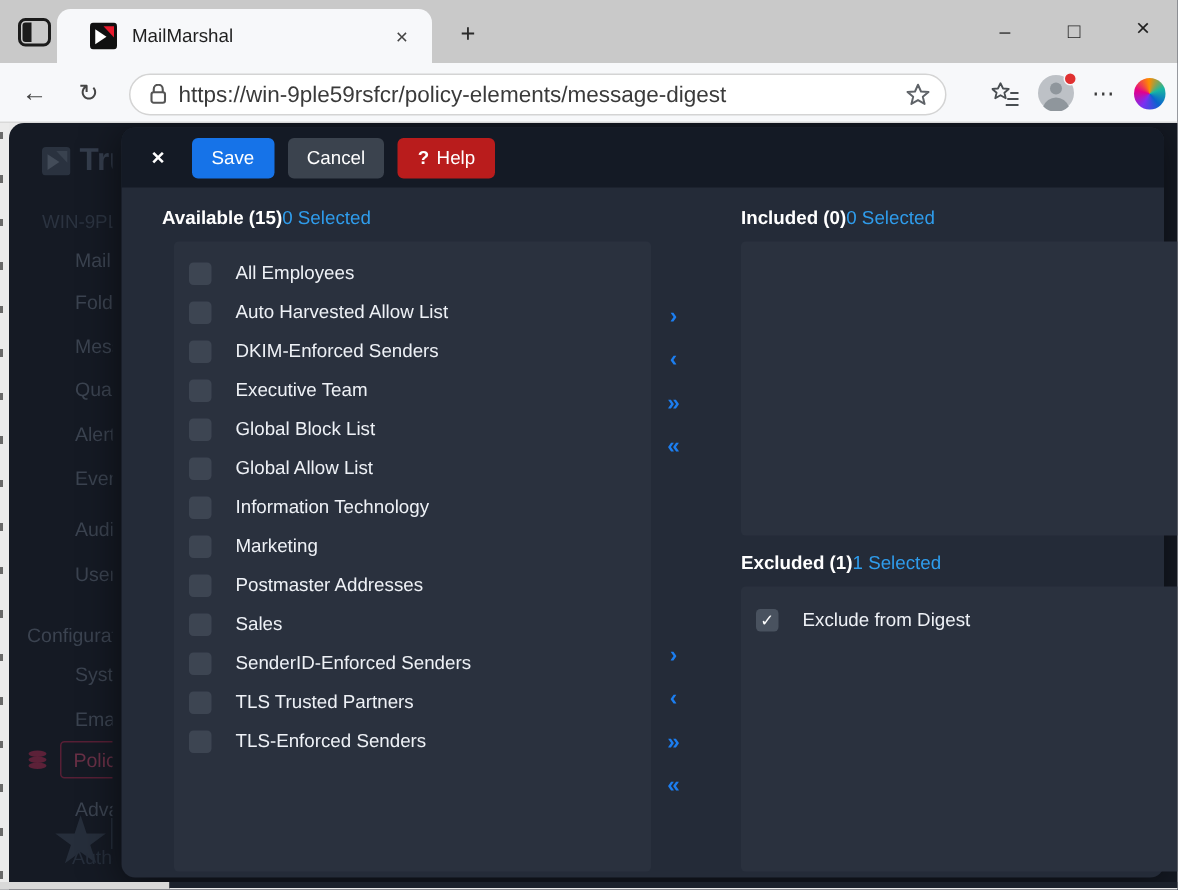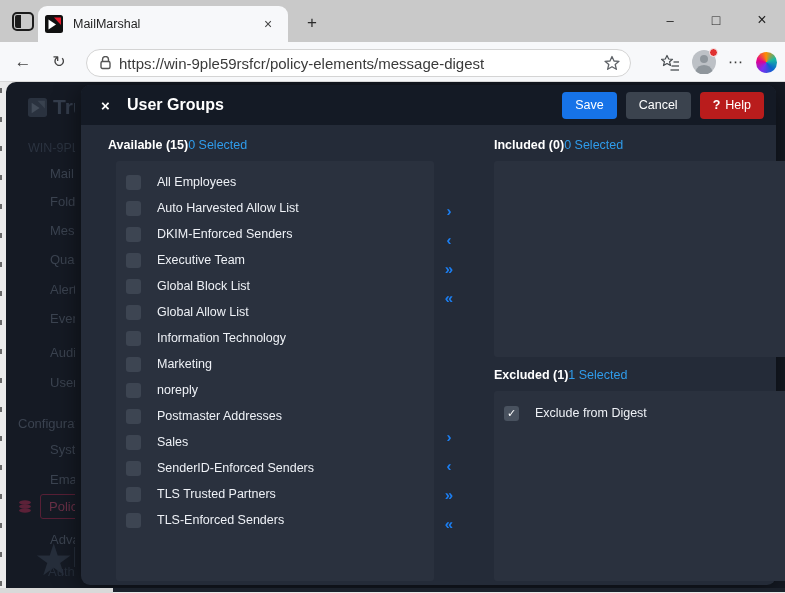--- a/index.html
+++ b/index.html
@@ -3,21 +3,21 @@
 <meta charset="utf-8">
 <style>
   * { margin:0; padding:0; box-sizing:border-box; }
   html,body { width:785px; height:593px; overflow:hidden; }
   body { font-family:"Liberation Sans", sans-serif; position:relative; background:#c9c9c9; }
 
   
   .titlebar { position:absolute; left:0; top:0; width:785px; height:42px; background:#c9c9c9; }
   .tab-actions { position:absolute; left:12px; top:12px; width:22px; height:19px; border:2px solid #1b1b1b; border-radius:5px; }
   .tab-actions::before { content:""; position:absolute; left:1px; top:1px; bottom:1px; width:6px; background:#1b1b1b; border-radius:2px 0 0 2px; }
-  .tab { position:absolute; left:38px; top:6px; width:250px; height:36px; background:#f7f8fa; border-radius:9px 9px 0 0; display:flex; align-items:center; padding:0 10px 0 7px; }
+  .tab { position:absolute; left:38px; top:6px; width:250px; height:36px; background:#f7f8fa; border-radius:9px 9px 0 0; display:flex; align-items:center; padding:0 10px 0 22px; }
   .tab-title { font-size:12.5px; color:#1f1f1f; margin-left:10px; flex:1; white-space:nowrap; overflow:hidden; }
   .tab-close { font-size:14px; color:#444; width:20px; height:20px; display:flex; align-items:center; justify-content:center; border-radius:4px; }
   .newtab-btn { position:absolute; left:300px; top:11px; font-size:17px; color:#2a2a2a; width:24px; height:24px; display:flex; align-items:center; justify-content:center; }
   .win-controls { position:absolute; right:0; top:0; height:40px; display:flex; }
   .win-btn { width:46px; height:40px; display:flex; align-items:center; justify-content:center; font-size:13px; color:#1f1f1f; }
   .win-btn.maxi { font-size:14px; }
   .win-btn.close { font-size:16px; }
 
   .toolbar { position:absolute; left:0; top:42px; width:785px; height:40px; background:#f7f8fa; border-bottom:1px solid #d9d9d9; }
   .nav-ico { position:absolute; top:50%; transform:translateY(-50%); font-size:17px; color:#454545; width:26px; height:26px; display:flex; align-items:center; justify-content:center; }
@@ -193,21 +193,20 @@
       <div class="sb-item" style="top:450px">Advan</div>
 
       <div class="watermark-star">★</div>
       <div class="watermark-m">M</div>
       <div class="watermark-txt">Autho</div>
     </div>
 
     <div class="modal">
       <div class="modal-header">
         <span class="modal-close">×</span>
-        <span class="modal-title">User Groups</span>
         <button class="btn save">Save</button>
         <button class="btn cancel">Cancel</button>
         <button class="btn help"><b>?</b><span>Help</span></button>
       </div>
 
       <div class="modal-body">
 
         <div class="col-left">
           <div class="col-head">
             <span class="col-title">Available (15)</span>
@@ -241,24 +240,20 @@
             <div class="lrow">
                 <span class="cbox"></span>
                 <span class="lbl">Information Technology</span>
               </div>
             <div class="lrow">
                 <span class="cbox"></span>
                 <span class="lbl">Marketing</span>
               </div>
             <div class="lrow">
                 <span class="cbox"></span>
-                <span class="lbl">noreply</span>
-              </div>
-            <div class="lrow">
-                <span class="cbox"></span>
                 <span class="lbl">Postmaster Addresses</span>
               </div>
             <div class="lrow">
                 <span class="cbox"></span>
                 <span class="lbl">Sales</span>
               </div>
             <div class="lrow">
                 <span class="cbox"></span>
                 <span class="lbl">SenderID-Enforced Senders</span>
               </div>

